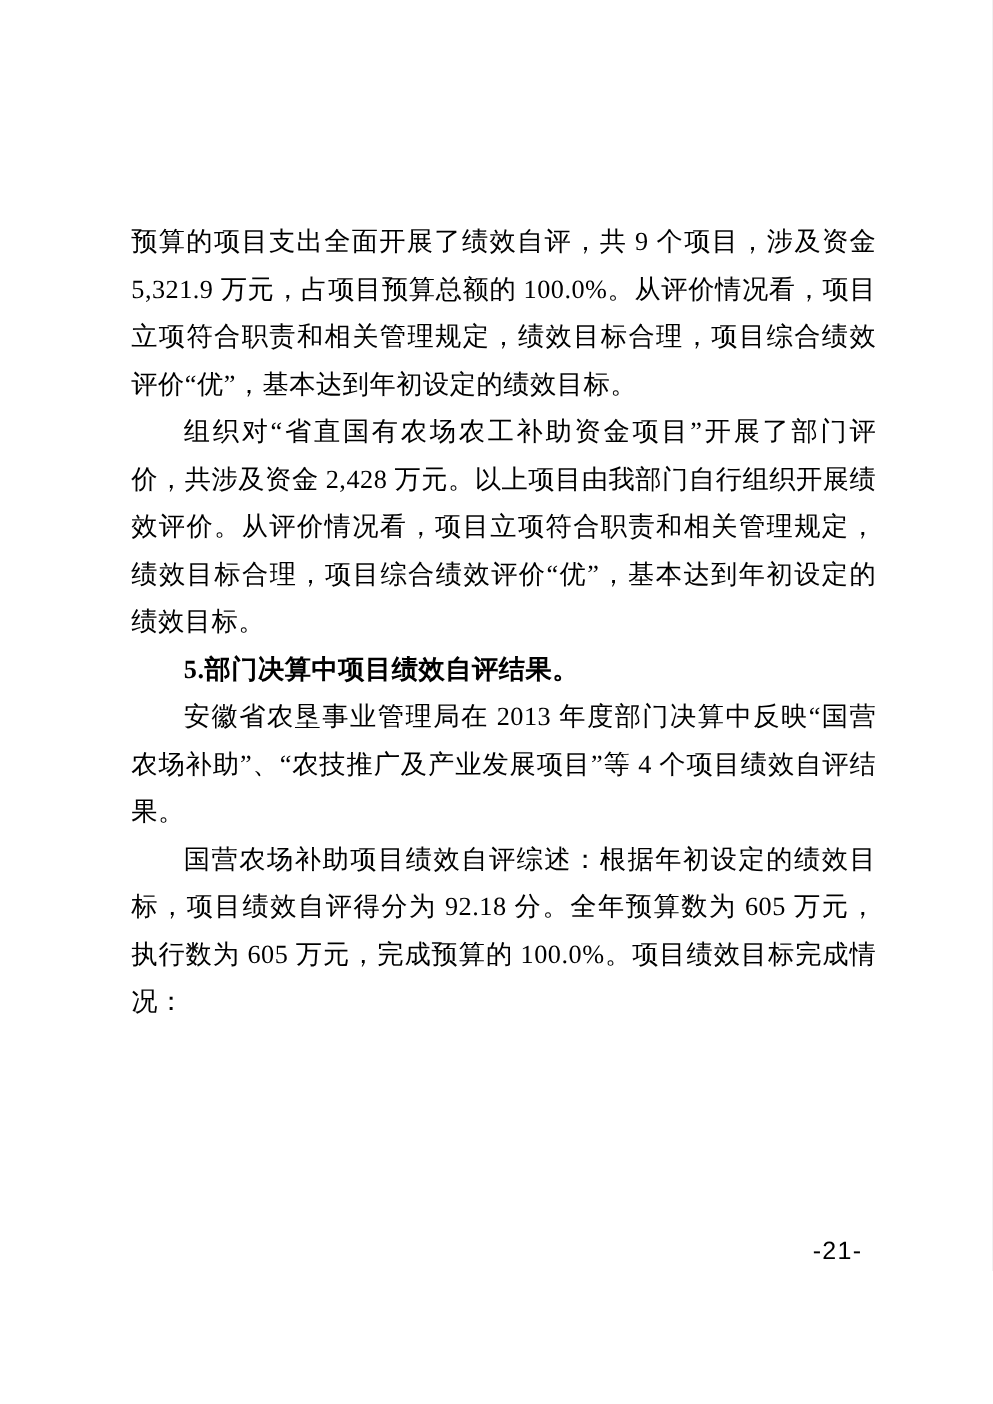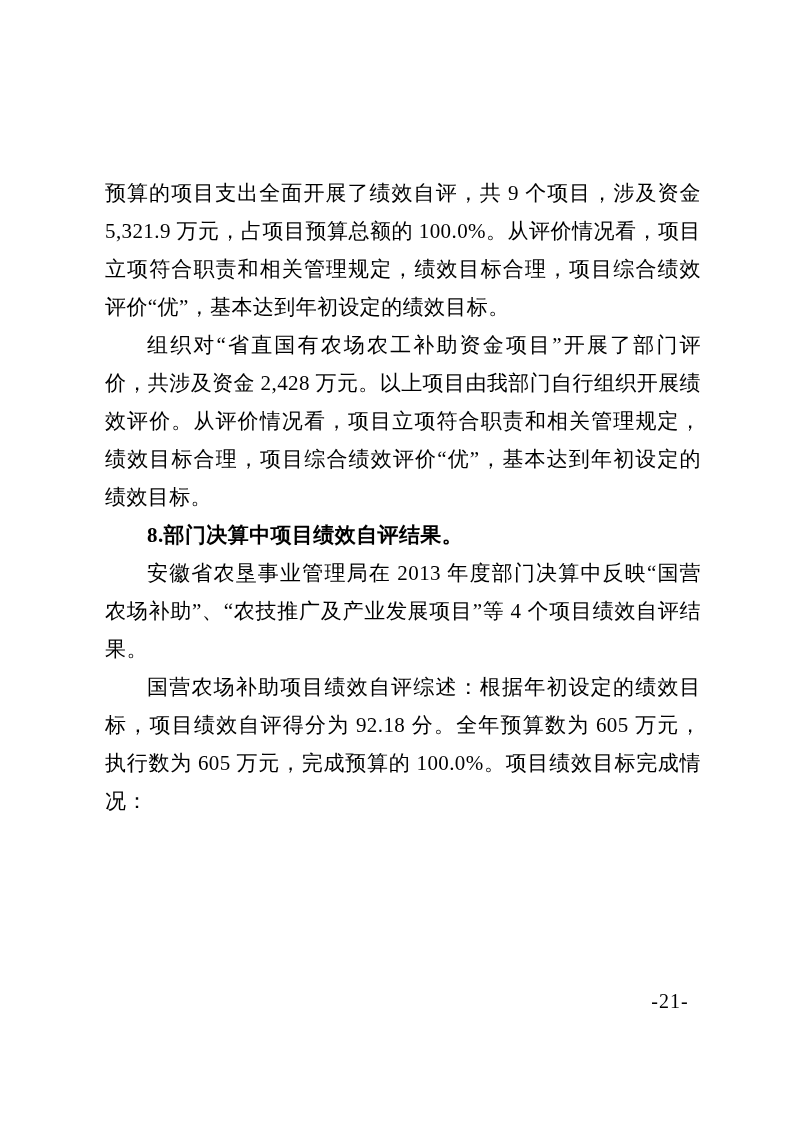--- a/index.html
+++ b/index.html
@@ -42,28 +42,28 @@
   }
   .page-number {
     position: absolute;
     left: 640px;
     top: 988px;
     width: 60px;
     font-size: 20px;
     line-height: 26px;
     letter-spacing: 1px;
     text-align: center;
-    font-family: Liberation Serif, serif;
+    font-family: Liberation Sans, sans-serif;
   }
 </style>
 </head>
 <body>
 
 <div class="page">
   <div class="text-block">
     <p class="para">预算的项目支出全面开展了绩效自评，共 9 个项目，涉及资金 5,321.9 万元，占项目预算总额的 100.0%。从评价情况看，项目立项符合职责和相关管理规定，绩效目标合理，项目综合绩效评价“优”，基本达到年初设定的绩效目标。</p>
     <p class="para indent">组织对“省直国有农场农工补助资金项目”开展了部门评价，共涉及资金 2,428 万元。以上项目由我部门自行组织开展绩效评价。从评价情况看，项目立项符合职责和相关管理规定，绩效目标合理，项目综合绩效评价“优”，基本达到年初设定的绩效目标。</p>
-    <p class="para indent heading">8.部门决算中项目绩效自评结果。</p>
+    <p class="para indent heading">5.部门决算中项目绩效自评结果。</p>
     <p class="para indent">安徽省农垦事业管理局在 2013 年度部门决算中反映“国营农场补助”、“农技推广及产业发展项目”等 4 个项目绩效自评结果。</p>
     <p class="para indent">国营农场补助项目绩效自评综述：根据年初设定的绩效目标，项目绩效自评得分为 92.18 分。全年预算数为 605 万元，执行数为 605 万元，完成预算的 100.0%。项目绩效目标完成情况：</p>
   </div>
   <div class="page-number">-21-</div>
 </div>
 
 </body></html>

